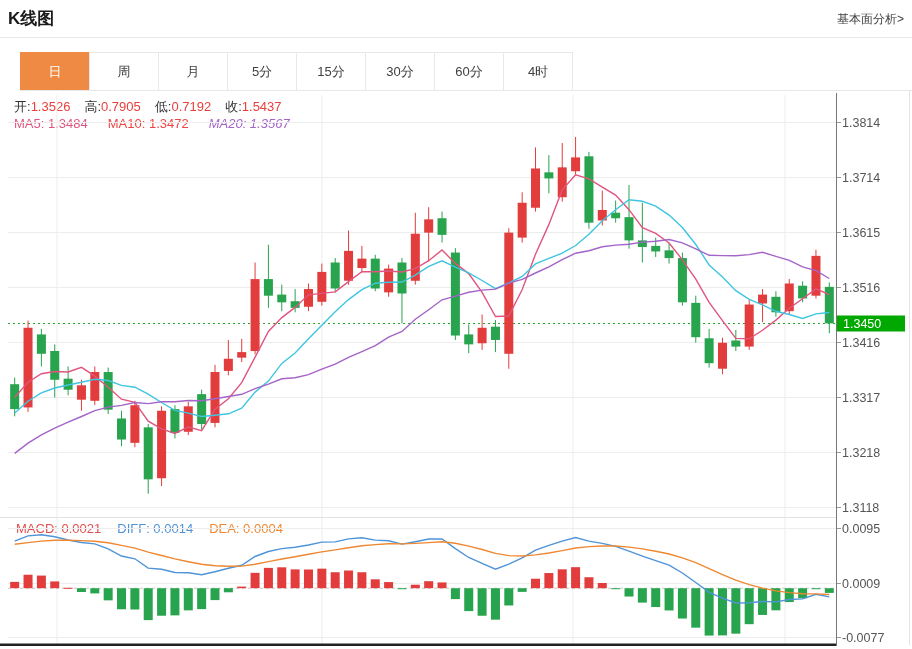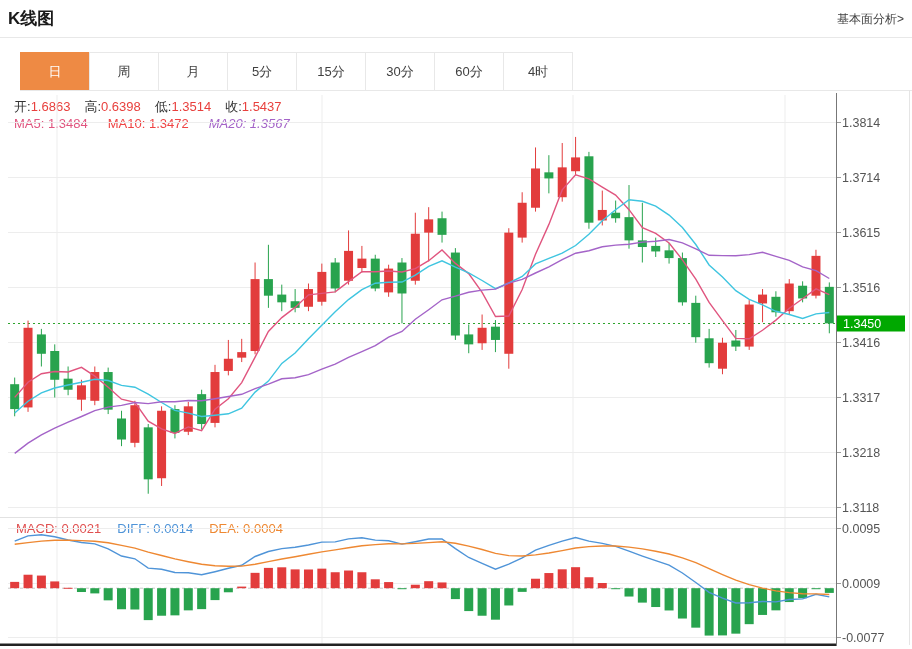--- a/index.html
+++ b/index.html
@@ -24,21 +24,21 @@
   svg text{font-family:"Liberation Sans","DejaVu Sans",sans-serif;}
 </style>
 </head>
 <body>
 
 <div id="page">
   <div id="page-title">K线图</div>
   <a id="analysis-link">基本面分析&gt;</a>
   <div id="title-divider"></div>
   <div id="tabbar"><div class="tab active">日</div><div class="tab">周</div><div class="tab">月</div><div class="tab">5分</div><div class="tab">15分</div><div class="tab">30分</div><div class="tab">60分</div><div class="tab">4时</div></div>
-  <div id="ohlc-legend" class="legend"><span class="item"><span class="lab">开:</span><span class="val">1.6863</span></span><span class="item"><span class="lab">高:</span><span class="val">0.6398</span></span><span class="item"><span class="lab">低:</span><span class="val">1.3514</span></span><span class="item"><span class="lab">收:</span><span class="val">1.5437</span></span></div>
+  <div id="ohlc-legend" class="legend"><span class="item"><span class="lab">开:</span><span class="val">1.3526</span></span><span class="item"><span class="lab">高:</span><span class="val">0.7905</span></span><span class="item"><span class="lab">低:</span><span class="val">0.7192</span></span><span class="item"><span class="lab">收:</span><span class="val">1.5437</span></span></div>
   <div id="ma-legend" class="legend"><span class="item" style="color: rgb(224, 85, 127);">MA5: 1.3484</span><span class="item" style="color: #ef4444;">MA10: 1.3472</span><span class="item" style="color: rgb(164, 100, 200); font-style: italic;">MA20: 1.3567</span></div>
   <div id="macd-legend" class="legend"><span class="item" style="color: rgb(224, 80, 80);">MACD: 0.0021</span><span class="item" style="color: rgb(79, 148, 216);">DIFF: 0.0014</span><span class="item" style="color: rgb(238, 136, 50);">DEA: 0.0004</span></div>
 <svg width="912" height="649" style="position: absolute; left: 0px; top: 0px;">
       <line x1="57" y1="95" x2="57" y2="644" stroke="#ededed" stroke-width="1"></line>
       <line x1="322" y1="95" x2="322" y2="644" stroke="#ededed" stroke-width="1"></line>
       <line x1="573" y1="95" x2="573" y2="644" stroke="#ededed" stroke-width="1"></line>
       <line x1="785" y1="95" x2="785" y2="644" stroke="#ededed" stroke-width="1"></line>
       <line x1="8" y1="122.5" x2="836" y2="122.5" stroke="#ededed" stroke-width="1"></line>
       <line x1="836" y1="122.5" x2="841" y2="122.5" stroke="#999" stroke-width="1"></line>
       <text x="842" y="126.5" font-size="12.5" fill="#555">1.3814</text>

